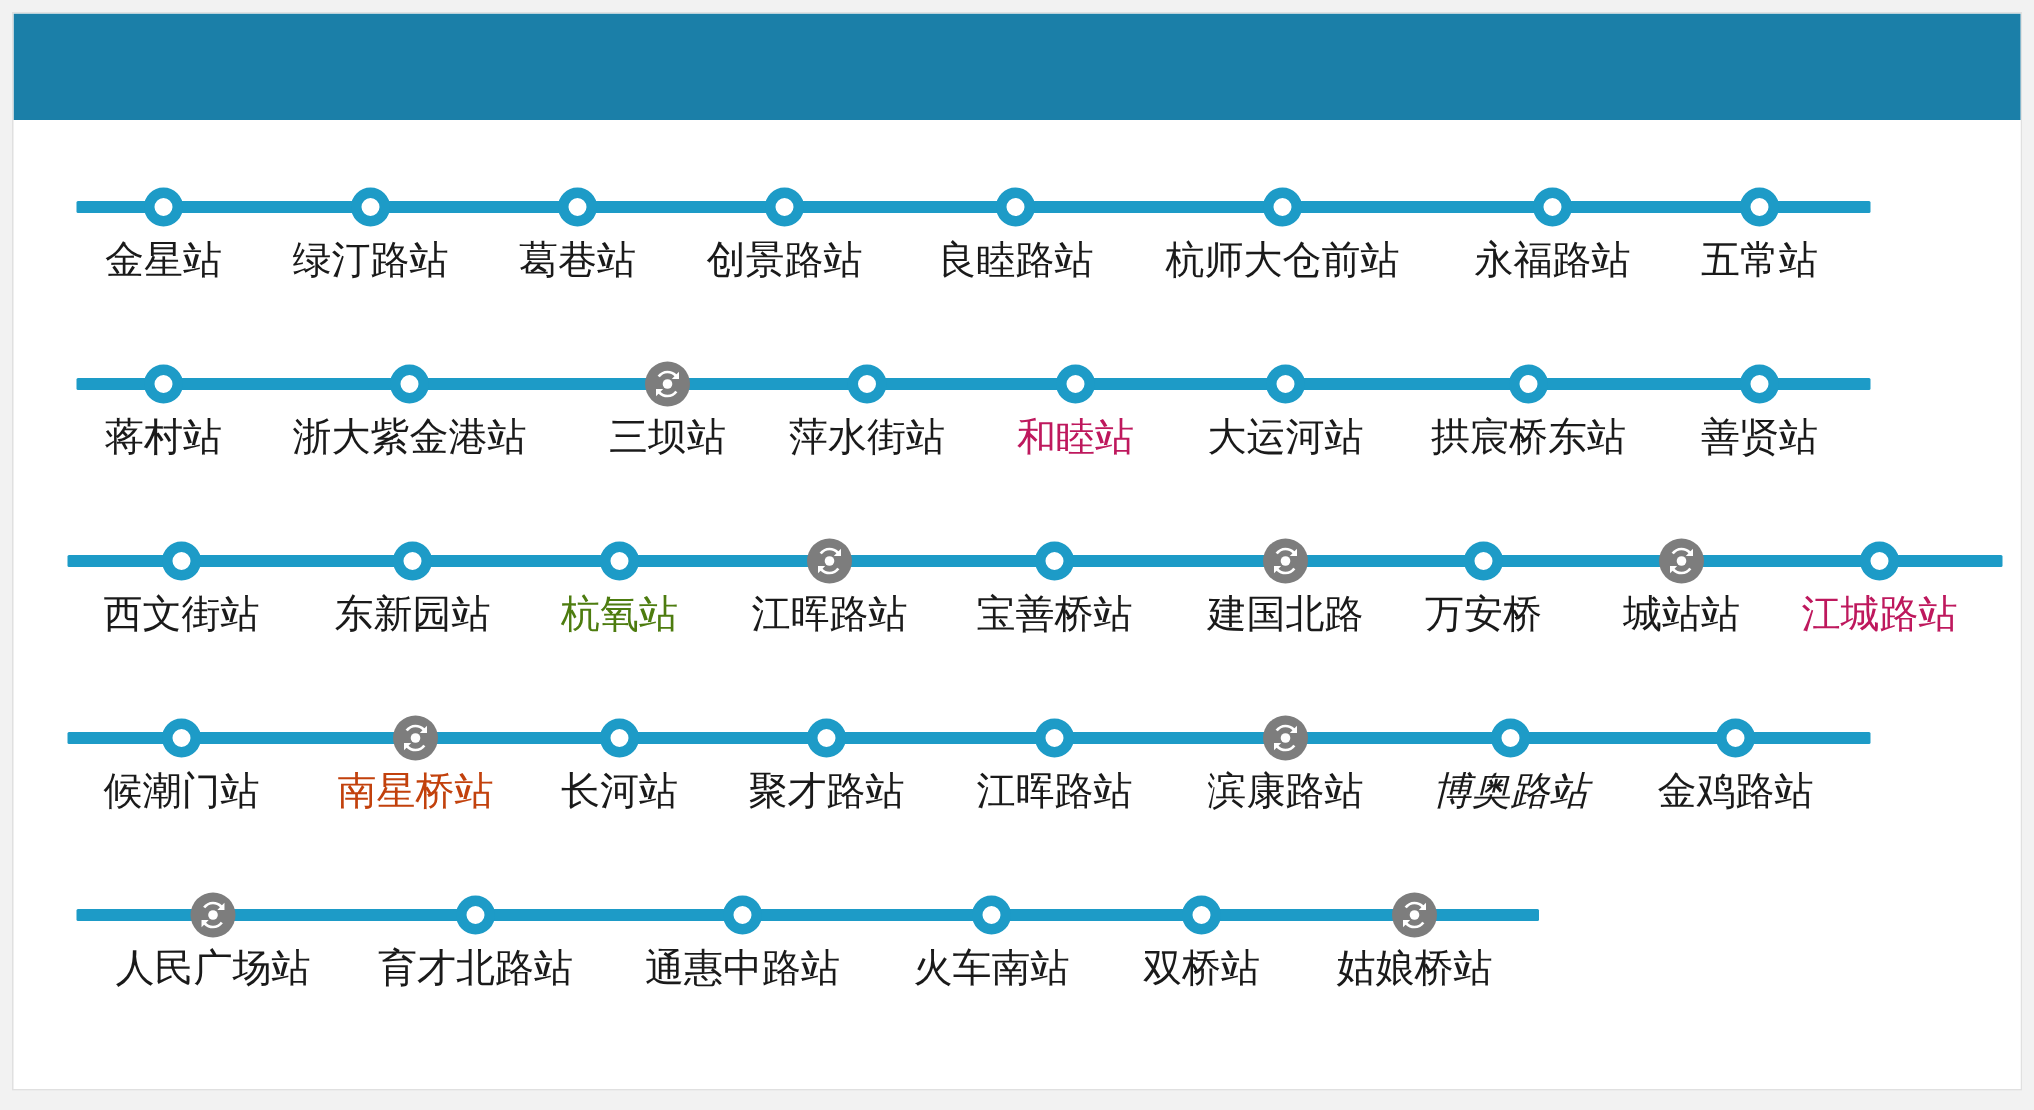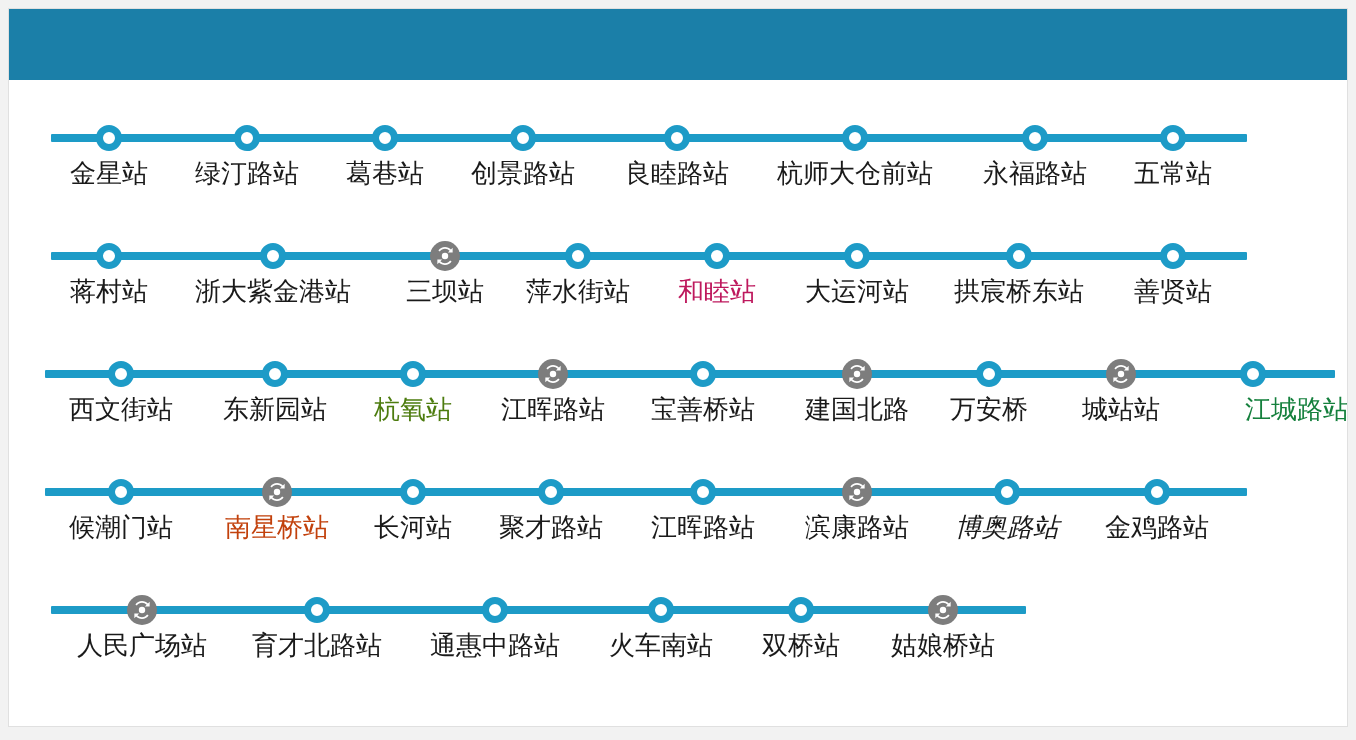--- a/index.html
+++ b/index.html
@@ -287,21 +287,21 @@
               <svg viewBox="0 0 24 24">
                 <path fill="#ffffff" d="M12 4.2c2.0 0 3.8 0.85 5.05 2.2l-1.9 1.9h5.2V3.1l-1.85 1.85C16.85 3.3 14.55 2.3 12 2.3c-3.0 0-5.6 1.45-7.2 3.7l1.6 1.15C7.65 5.35 9.65 4.2 12 4.2z"></path>
                 <path fill="#ffffff" d="M12 19.8c-2.0 0-3.8-0.85-5.05-2.2l1.9-1.9H3.65v5.2l1.85-1.85c1.65 1.65 3.95 2.65 6.5 2.65 3.0 0 5.6-1.45 7.2-3.7l-1.6-1.15C16.35 18.65 14.35 19.8 12 19.8z"></path>
                 <circle cx="12" cy="12" r="3.5" fill="#ffffff"></circle>
               </svg>
             </div>
             <div class="station-label" style="color: rgb(26, 26, 26);">城站站</div>
           </div>
           <div class="station" style="left: 1228px;">
             <div class="station-marker" style="border-color: rgb(29, 155, 199); background: rgb(255, 255, 255);"></div>
-            <div class="station-label" style="color: #15803d; margin-left: 44px;">江城路站</div>
+            <div class="station-label" style="color: #be185d;">江城路站</div>
           </div>
         </div>
       </div>
     <div class="row row-3">
         <div class="track" style="left: 20px; width: 1202px; background: rgb(29, 155, 199);"></div>
         <div class="stations">
           <div class="station" style="left: 96px;">
             <div class="station-marker" style="border-color: rgb(29, 155, 199); background: rgb(255, 255, 255);"></div>
             <div class="station-label" style="color: rgb(26, 26, 26);">候潮门站</div>
           </div>

